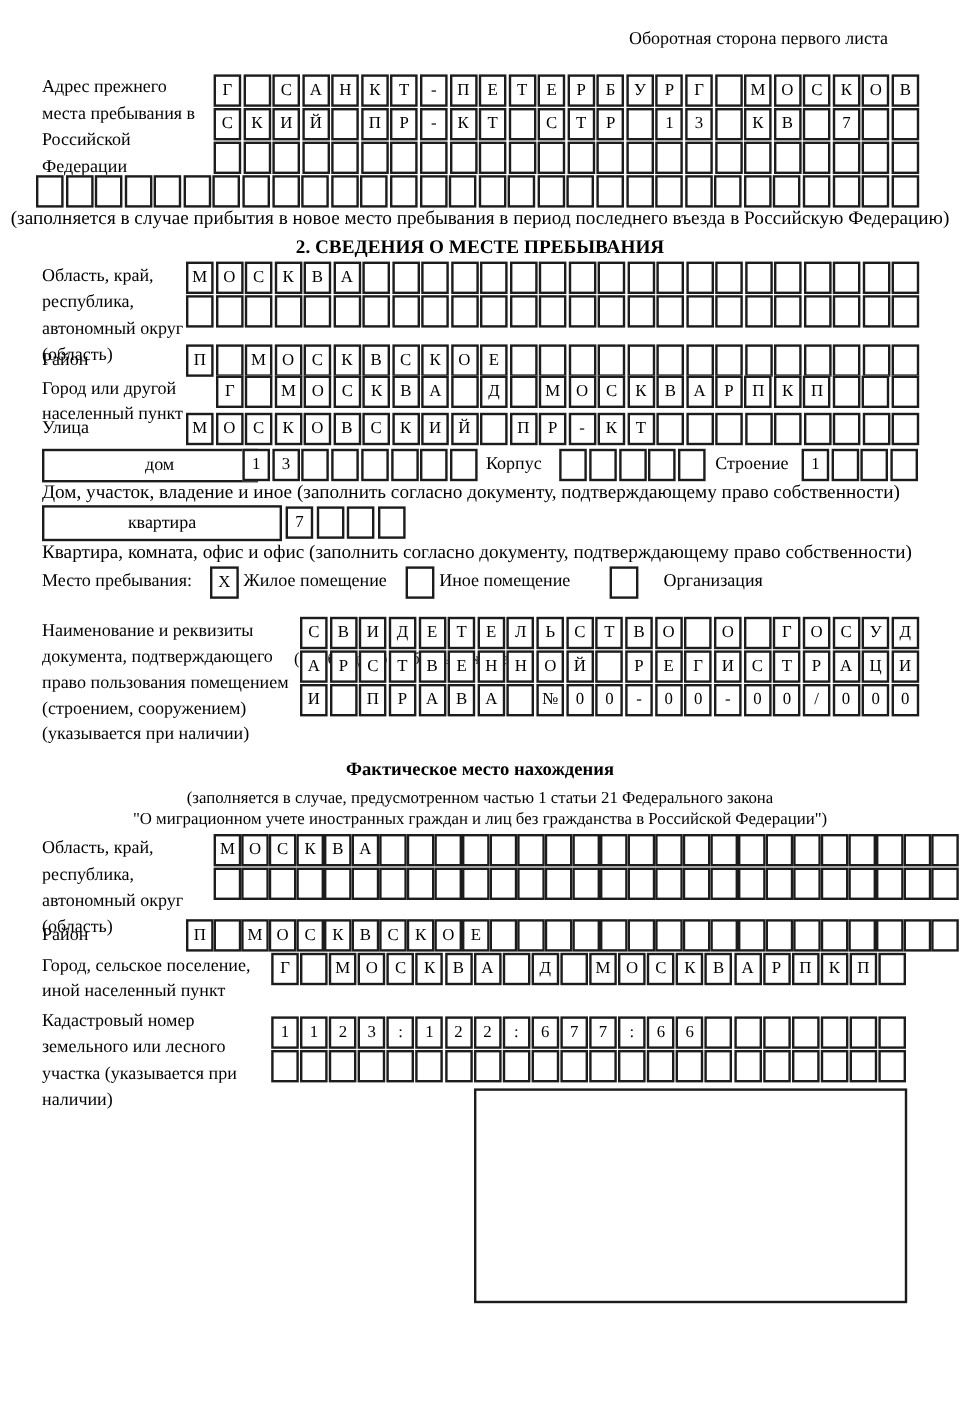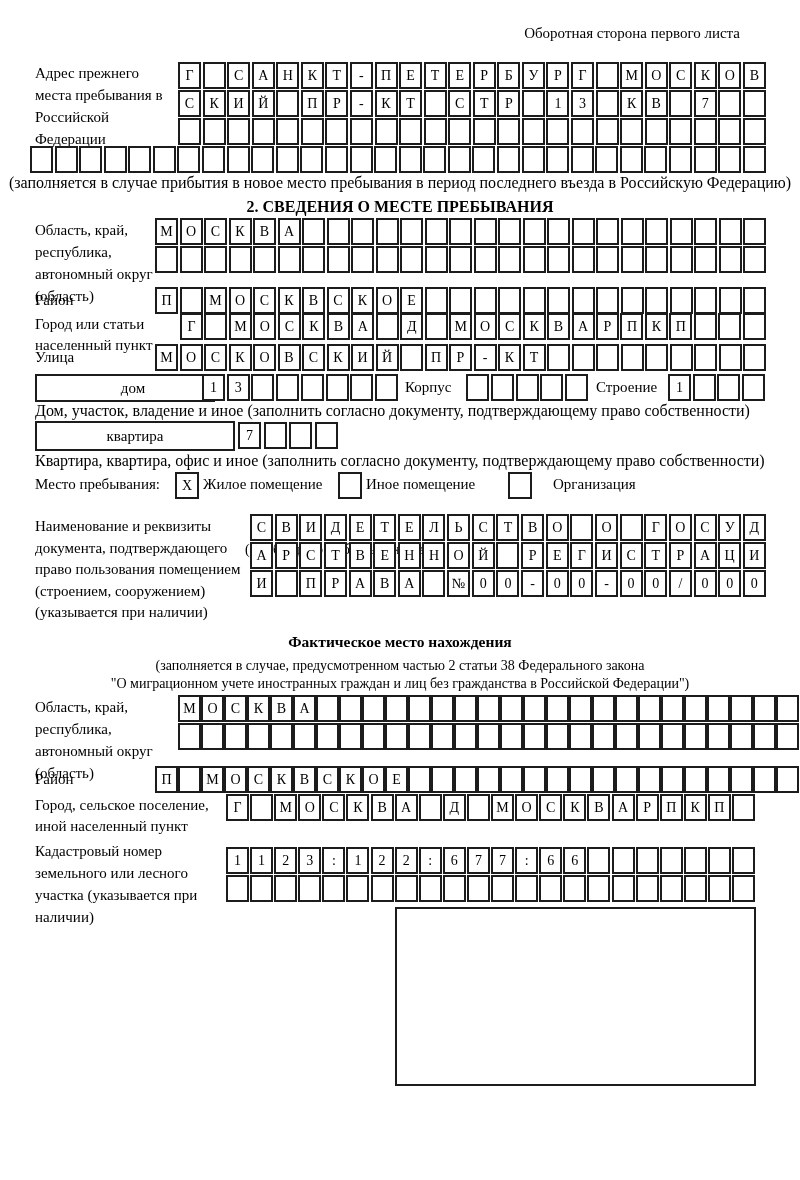--- a/index.html
+++ b/index.html
@@ -228,21 +228,21 @@
       <span class="cell"></span>
       <span class="cell"></span>
       <span class="cell"></span>
       <span class="cell"></span>
       <span class="cell"></span>
       <span class="cell"></span>
       <span class="cell"></span>
       <span class="cell"></span>
     </div>
 
-  <div class="abs label" style="left:35px;top:314px;width:140px;line-height:21px;">Город или статьи населенный пункт</div>
+  <div class="abs label" style="left:35px;top:314px;width:140px;line-height:21px;">Город или другой населенный пункт</div>
   <div class="abs row" style="left:180px;top:313px;width:586px;">
       <span class="cell">Г</span>
       <span class="cell"></span>
       <span class="cell">М</span>
       <span class="cell">О</span>
       <span class="cell">С</span>
       <span class="cell">К</span>
       <span class="cell">В</span>
       <span class="cell">А</span>
       <span class="cell"></span>
@@ -320,21 +320,21 @@
     </div>
   <div class="abs cap" style="left:35px;top:402px;">Дом, участок, владение и иное (заполнить согласно документу, подтверждающему право собственности)</div>
 
   <div class="abs widebox" style="left:35px;top:421px;width:196px;height:26px;">квартира</div>
   <div class="abs row" style="left:238px;top:422px;width:100px;">
       <span class="cell">7</span>
       <span class="cell"></span>
       <span class="cell"></span>
       <span class="cell"></span>
     </div>
-  <div class="abs cap" style="left:35px;top:452px;">Квартира, квартира, офис и иное (заполнить согласно документу, подтверждающему право собственности)</div>
+  <div class="abs cap" style="left:35px;top:452px;">Квартира, комната, офис и офис (заполнить согласно документу, подтверждающему право собственности)</div>
 
   <div class="abs label" style="left:35px;top:473px;">Место пребывания:</div>
   <div class="abs chk" style="left:175px;top:472px;">X</div>
   <div class="abs label" style="left:203px;top:473px;">Жилое помещение</div>
   <div class="abs chk" style="left:338px;top:472px;"></div>
   <div class="abs label" style="left:366px;top:473px;">Иное помещение</div>
   <div class="abs chk" style="left:508px;top:472px;"></div>
   <div class="abs label" style="left:553px;top:473px;">Организация</div>
   <div class="abs cap" style="left:245px;top:497px;font-size:14px;margin-top:44px;">(Необходимо выбрать нужное)</div>
 
@@ -403,21 +403,21 @@
       <span class="cell">-</span>
       <span class="cell">0</span>
       <span class="cell">0</span>
       <span class="cell">/</span>
       <span class="cell">0</span>
       <span class="cell">0</span>
       <span class="cell">0</span>
     </div>
 
   <div class="abs label bold center" style="top:631px;font-size:15.5px;">Фактическое место нахождения</div>
-  <div class="abs cap center" style="top:657px;font-size:14px;">(заполняется в случае, предусмотренном частью 2 статьи 38 Федерального закона</div>
+  <div class="abs cap center" style="top:657px;font-size:14px;">(заполняется в случае, предусмотренном частью 1 статьи 21 Федерального закона</div>
   <div class="abs cap center" style="top:675px;font-size:14px;">"О миграционном учете иностранных граждан и лиц без гражданства в Российской Федерации")</div>
 
   <div class="abs label" style="left:35px;top:696px;width:152px;">Область, край, республика, автономный округ (область)</div>
   <div class="abs row" style="left:178px;top:695px;width:577px;">
       <span class="cell">М</span>
       <span class="cell">О</span>
       <span class="cell">С</span>
       <span class="cell">К</span>
       <span class="cell">В</span>
       <span class="cell">А</span>

